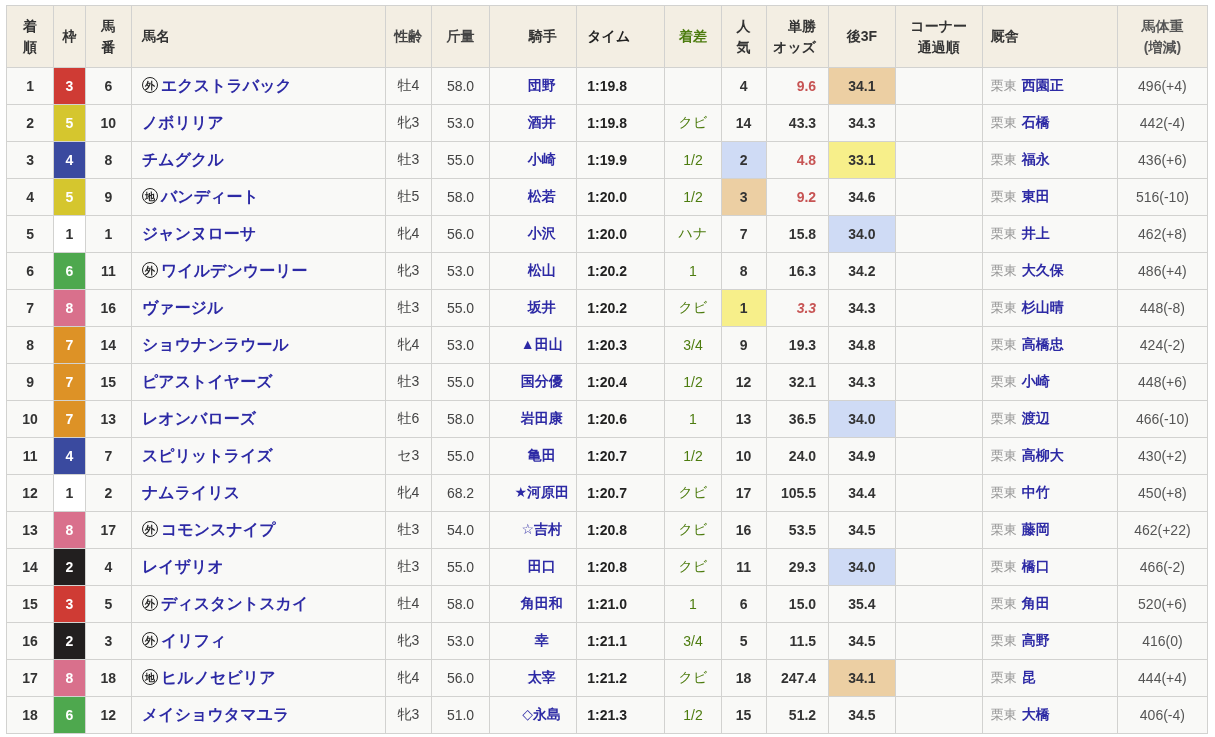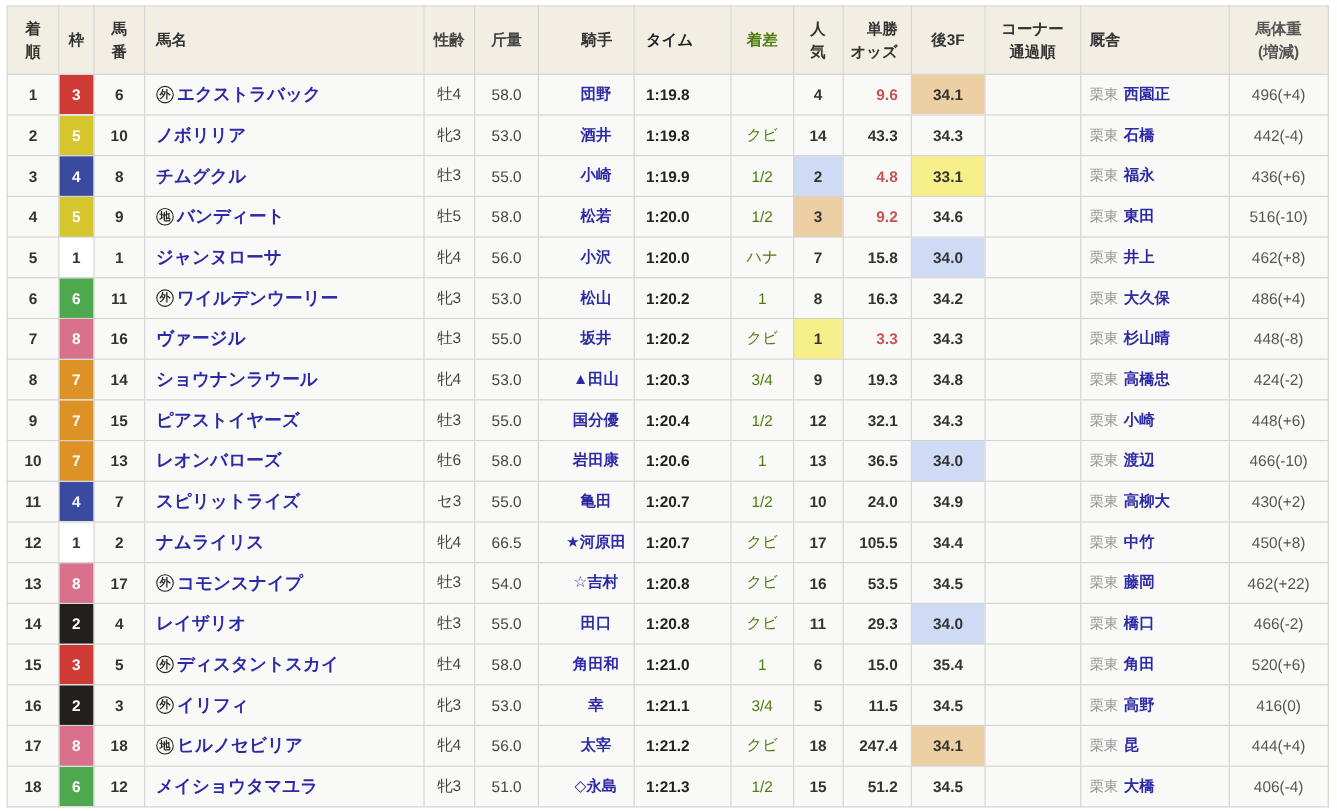--- a/index.html
+++ b/index.html
@@ -228,21 +228,21 @@
           <td class="col-pos">7</td>
           <td class="col-frame" style="background: rgb(217, 112, 140); color: rgb(255, 255, 255);">8</td>
           <td class="col-num">16</td>
           <td class="col-name"><span class="horse-name">ヴァージル</span></td>
           <td class="col-sexage">牡3</td>
           <td class="col-weight">55.0</td>
           <td class="col-jockey"><span class="jockey-name">坂井</span></td>
           <td class="col-time">1:20.2</td>
           <td class="col-margin">クビ</td>
           <td class="col-pop" style="background: rgb(247, 239, 138);">1</td>
-          <td class="col-odds" style="color: rgb(199, 84, 84);">3.3</td>
+          <td class="col-odds" style="color: rgb(199, 84, 84); font-style: italic;">3.3</td>
           <td class="col-last3f">34.3</td>
           <td class="col-corner"></td>
           <td class="col-stable"><span class="region">栗東</span><span class="stable-name">杉山晴</span></td>
           <td class="col-hweight">448(-8)</td>
         </tr>
         <tr>
           <td class="col-pos">8</td>
           <td class="col-frame" style="background: rgb(221, 146, 38); color: rgb(255, 255, 255);">7</td>
           <td class="col-num">14</td>
           <td class="col-name"><span class="horse-name">ショウナンラウール</span></td>
@@ -308,21 +308,21 @@
           <td class="col-corner"></td>
           <td class="col-stable"><span class="region">栗東</span><span class="stable-name">高柳大</span></td>
           <td class="col-hweight">430(+2)</td>
         </tr>
         <tr>
           <td class="col-pos">12</td>
           <td class="col-frame" style="background: rgb(255, 255, 255); color: rgb(51, 51, 51);">1</td>
           <td class="col-num">2</td>
           <td class="col-name"><span class="horse-name">ナムライリス</span></td>
           <td class="col-sexage">牝4</td>
-          <td class="col-weight">66.5</td>
+          <td class="col-weight">68.2</td>
           <td class="col-jockey"><span class="jockey-name">★河原田</span></td>
           <td class="col-time">1:20.7</td>
           <td class="col-margin">クビ</td>
           <td class="col-pop">17</td>
           <td class="col-odds">105.5</td>
           <td class="col-last3f">34.4</td>
           <td class="col-corner"></td>
           <td class="col-stable"><span class="region">栗東</span><span class="stable-name">中竹</span></td>
           <td class="col-hweight">450(+8)</td>
         </tr>

